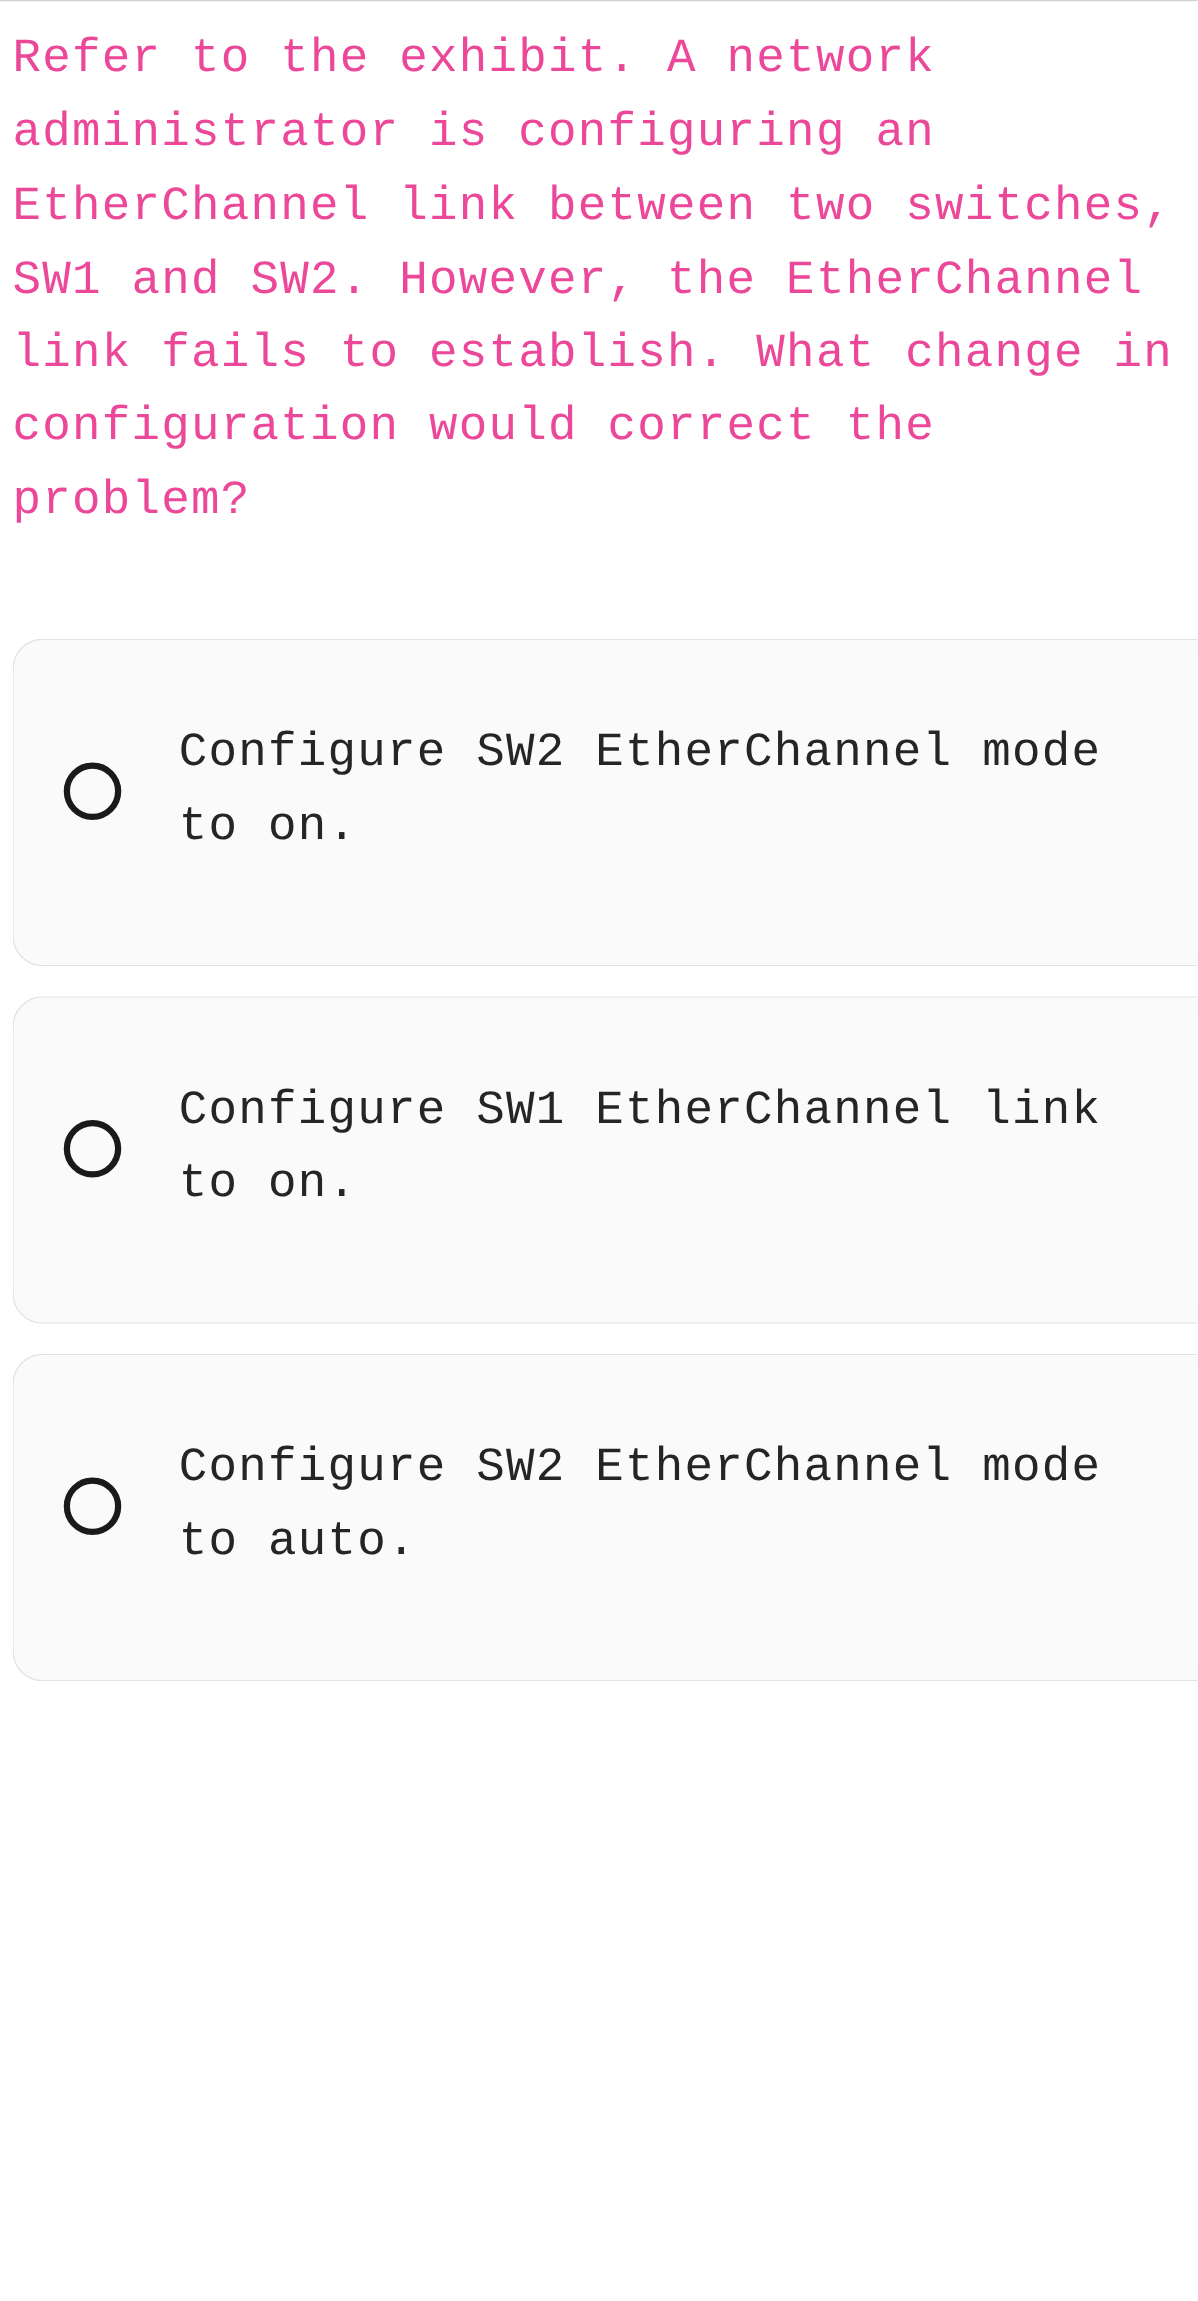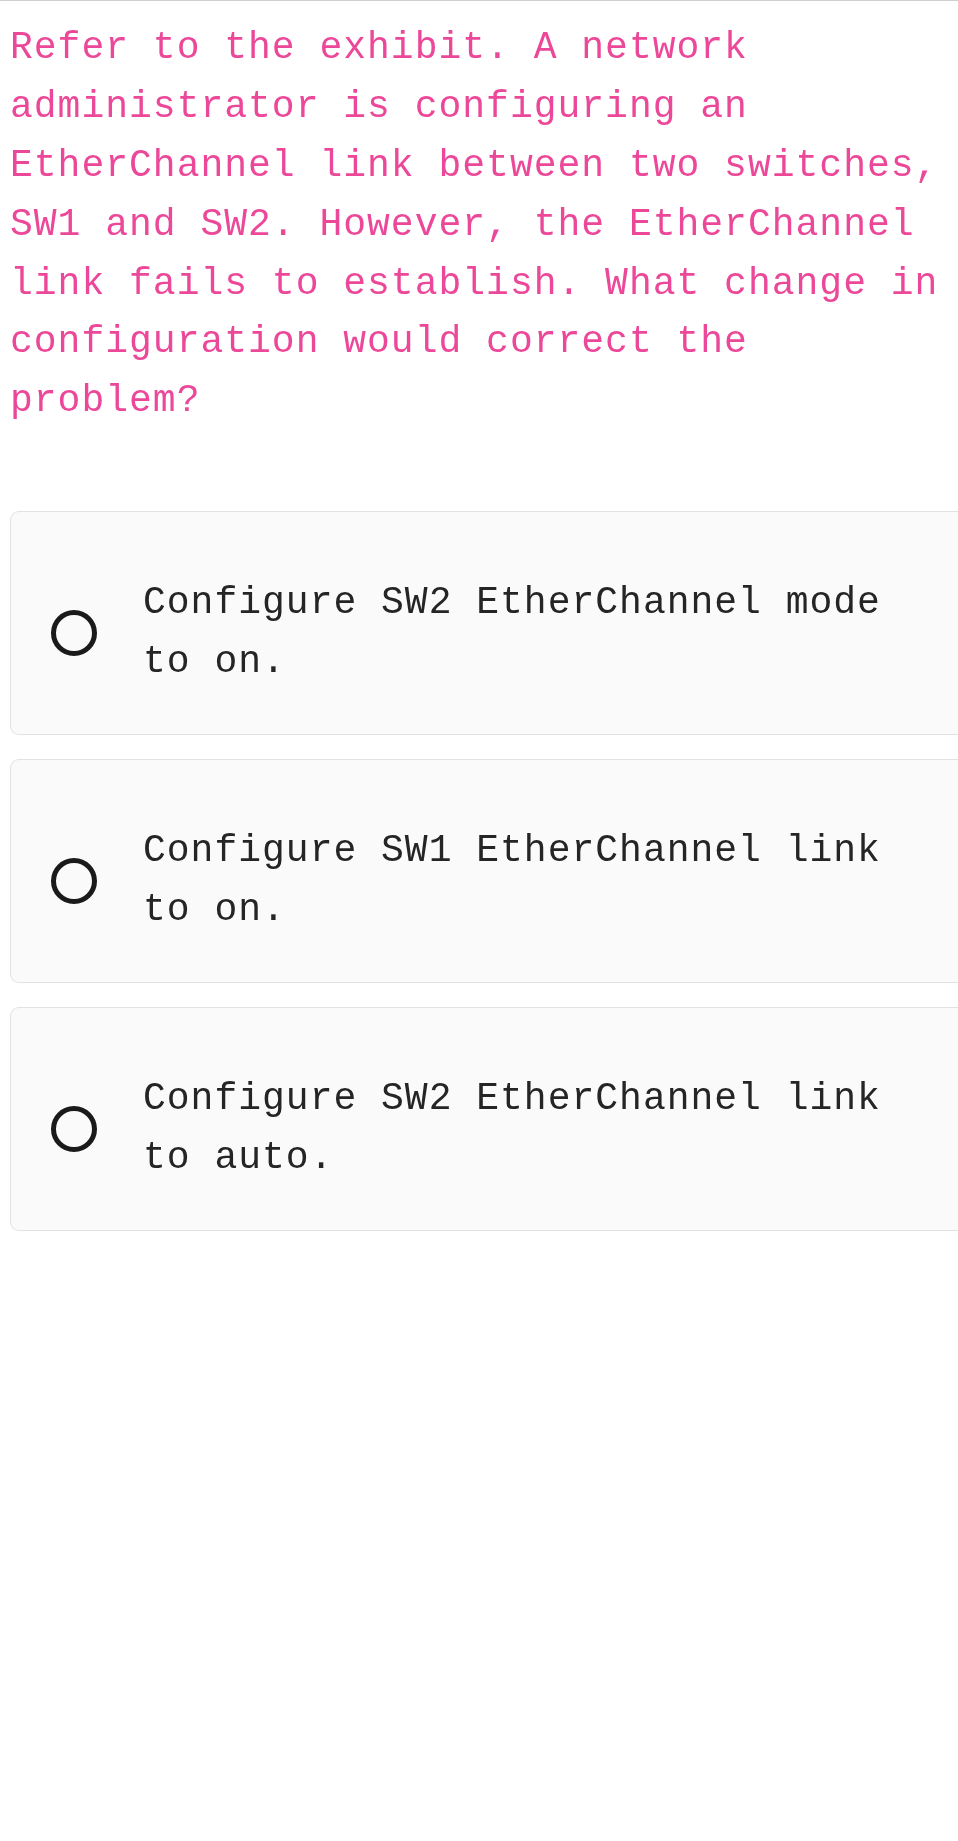--- a/index.html
+++ b/index.html
@@ -24,25 +24,25 @@
       color: #ec4899;
     }
     .options-container {
       padding: 40px 0 0 10px;
     }
     .option {
       display: flex;
       align-items: center;
       background: #fafafa;
       border: 1px solid #e2e2e2;
-      border-radius: 9px;
+      border-radius: 24px;
       border-right: none;
       border-top-right-radius: 0;
       border-bottom-right-radius: 0;
-      padding: 62px 30px 42px 40px;
+      padding: 62px 30px 80px 40px;
       margin-bottom: 24px;
     }
     .option.selected {
       border: 2px solid #1fbfc4;
       border-right: none;
       background: #ffffff;
     }
     .radio {
       width: 46px;
       height: 46px;
@@ -78,15 +78,15 @@
   </div>
 
   <div class="option">
     <span class="radio"></span>
     <span class="option-label">Configure SW1 EtherChannel link to on.</span>
   </div>
 
 
   <div class="option">
     <span class="radio"></span>
-    <span class="option-label">Configure SW2 EtherChannel link to auto.</span>
+    <span class="option-label">Configure SW2 EtherChannel mode to auto.</span>
   </div>
 </div>
 
 </body></html>

